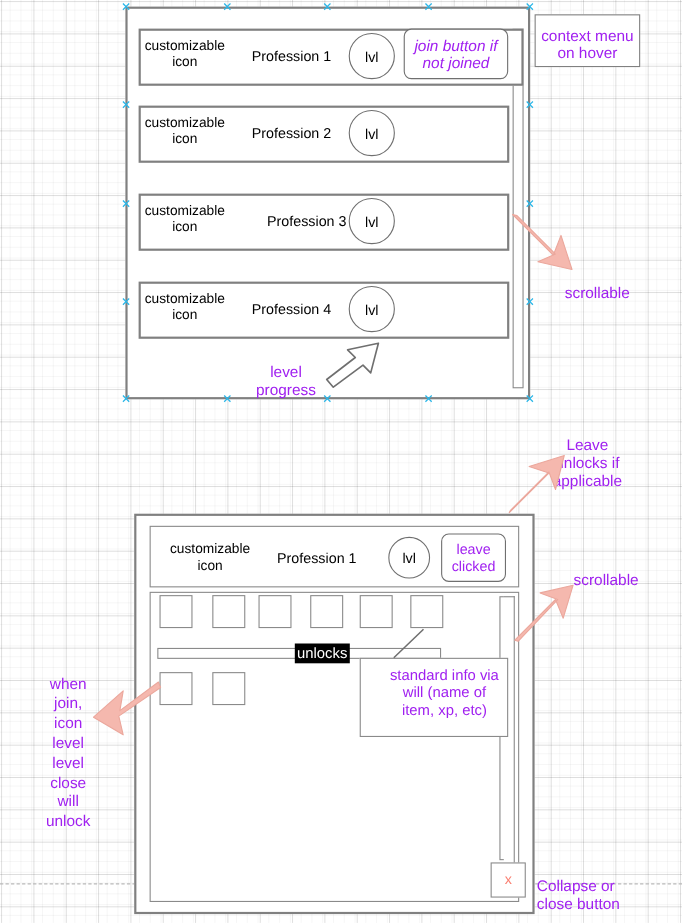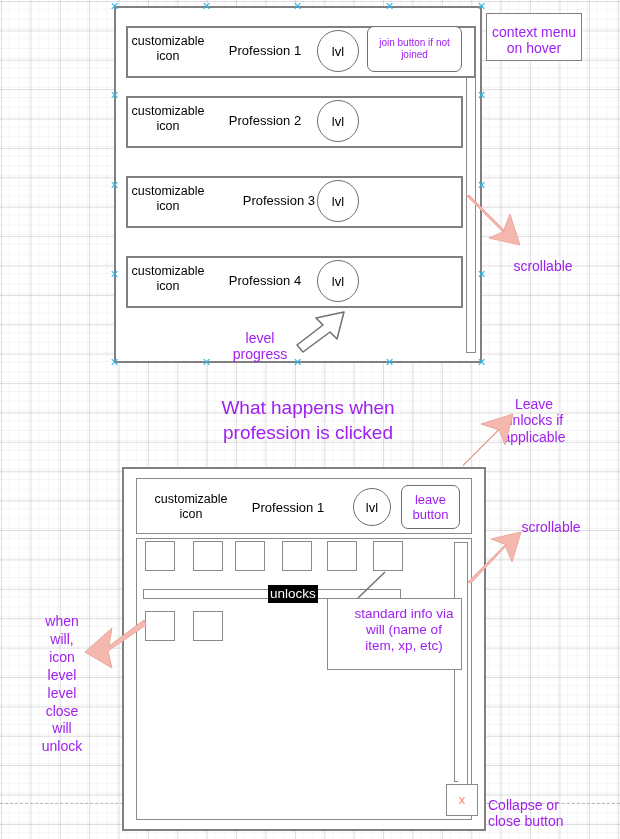--- a/index.html
+++ b/index.html
@@ -206,21 +206,21 @@
 <div class="rowcard" style="left:126px; top:26px; width:350px; height:52px;"></div>
 <div class="lbl-black" style="position:absolute; left:128px; top:34px; width:80px;">
   <span>customizable</span><br>
   <span>icon</span>
 </div>
 <div class="lbl-title" style="position:absolute; left:215px; top:43px; width:100px;">Profession 1</div>
 <div class="circle" style="left:317px; top:30px; width:42px; height:42px;">
   <span class="note-lvl">lvl</span>
 </div>
 <div class="rbtn" style="left:367px; top:26px; width:95px; height:46px;">
-  <span class="note" style="position:static; font-size:10px;">join button if not joined</span>
+  <span class="note" style="position:static; font-size:14px;font-style:italic;">join button if not joined</span>
 </div>
 
 <div class="rowcard" style="left:126px; top:96px; width:337px; height:52px;"></div>
 <div class="lbl-black" style="position:absolute; left:128px; top:104px; width:80px;">
   <span>customizable</span><br>
   <span>icon</span>
 </div>
 <div class="lbl-title" style="position:absolute; left:215px; top:113px; width:100px;">Profession 2</div>
 <div class="circle" style="left:317px; top:100px; width:42px; height:42px;">
   <span class="note-lvl">lvl</span>
@@ -253,39 +253,38 @@
 
 <div class="box" style="left:486px; top:13px; width:96px; height:48px; border-width:1.6px;"></div>
 <div class="note" style="left:486px; top:24px; width:96px;">
   <span>context menu</span><br>
   <span>on hover</span>
 </div>
 
 <div class="note" style="left:500px; top:258px; width:86px;">scrollable</div>
 
 <div class="note-big" style="left:168px; top:396px; width:280px;">
-  <span>What happens when</span><br>
-  <span>profession is clicked</span>
+  <br>
 </div>
 
 <div class="panel" style="left:122px; top:467px; width:364px; height:364px;"></div>
 
 <div class="thinbox" style="left:136px; top:478px; width:336px; height:56px;"></div>
 <div class="lbl-black" style="position:absolute; left:148px; top:492px; width:86px;">
   <span>customizable</span><br>
   <span>icon</span>
 </div>
 <div class="lbl-title" style="position:absolute; left:238px; top:500px; width:100px;">Profession 1</div>
 <div class="circle" style="left:353px; top:488px; width:38px; height:38px;">
   <span class="note-lvl">lvl</span>
 </div>
 <div class="rbtn" style="left:401px; top:485px; width:59px; height:44px;">
   <span class="note" style="position:static; font-size:13px;">
     <span>leave</span><br>
-    <span>button</span>
+    <span>clicked</span>
   </span>
 </div>
 
 <div class="thinbox" style="left:136px; top:538px; width:336px; height:282px;"></div>
 
 <div class="scroll-track" style="left:454px; top:542px; width:10px; height:240px;"></div>
 <div class="scroll-track" style="left:458px; top:542px; width:10px; height:258px; border-left:none;"></div>
 
 <div class="thinbox" style="left:145px; top:541px; width:30px; height:30px;"></div>
 <div class="thinbox" style="left:193px; top:541px; width:30px; height:30px;"></div>
@@ -315,21 +314,21 @@
 <div class="note" style="left:492px; top:396px; width:84px;">
   <span>Leave</span><br>
   <span>unlocks if</span><br>
   <span>applicable</span>
 </div>
 
 <div class="note" style="left:506px; top:519px; width:90px;">scrollable</div>
 
 <div class="note" style="left:30px; top:613px; width:64px; line-height:1.28;">
   <span>when</span><br>
-  <span>will,</span><br>
+  <span>join,</span><br>
   <span>icon</span><br>
   <span>level</span><br>
   <span>level</span><br>
   <span>close</span><br>
   <span>will</span><br>
   <span>unlock</span>
 </div>
 
 <div class="note" style="left:488px; top:797px; width:120px; text-align:left;">
   <span>Collapse or</span><br>

